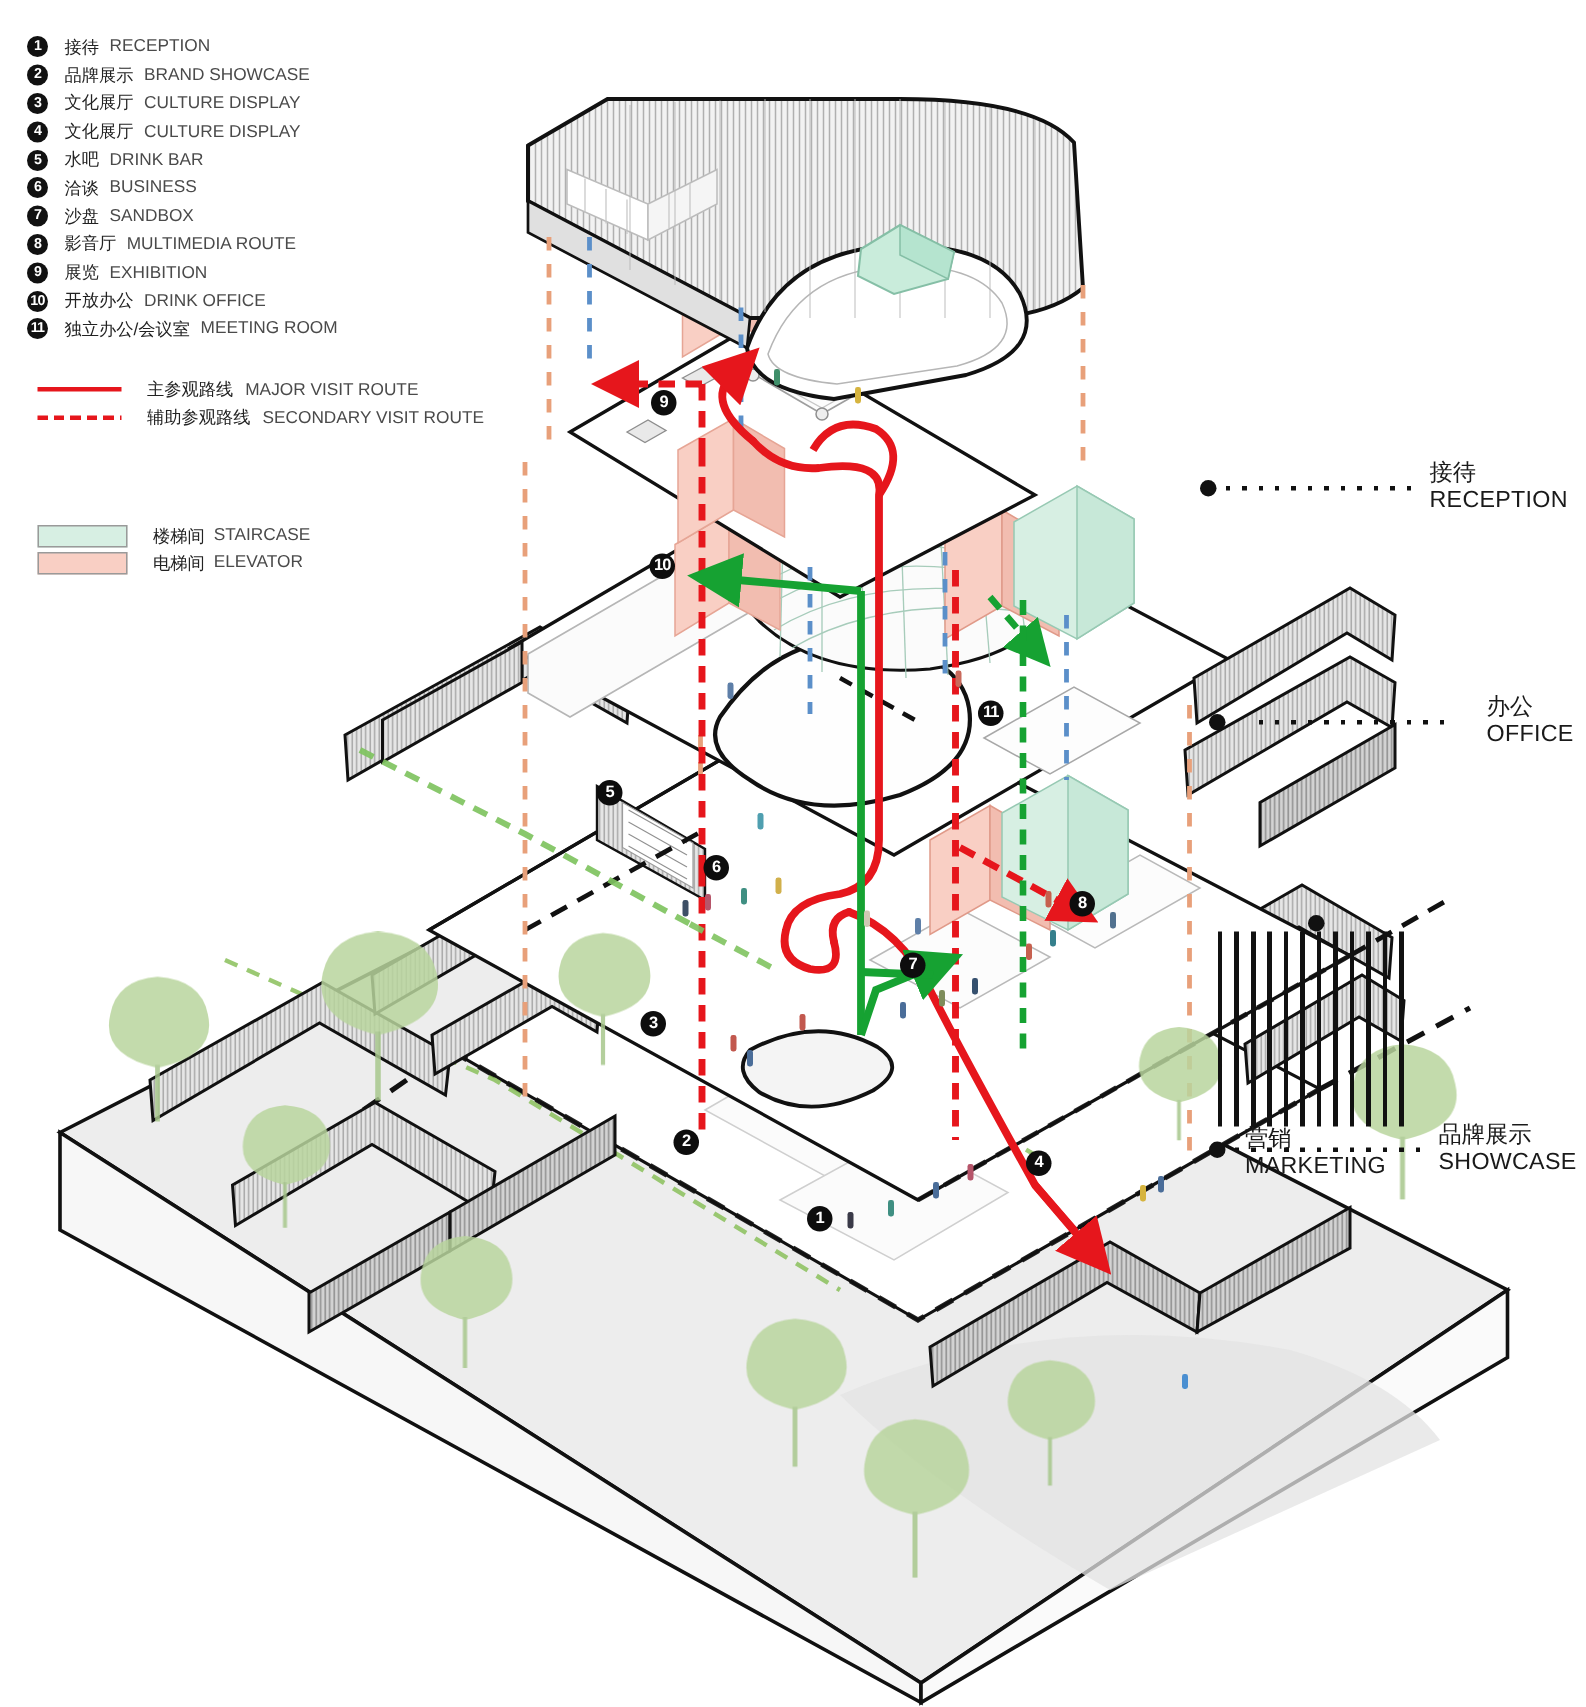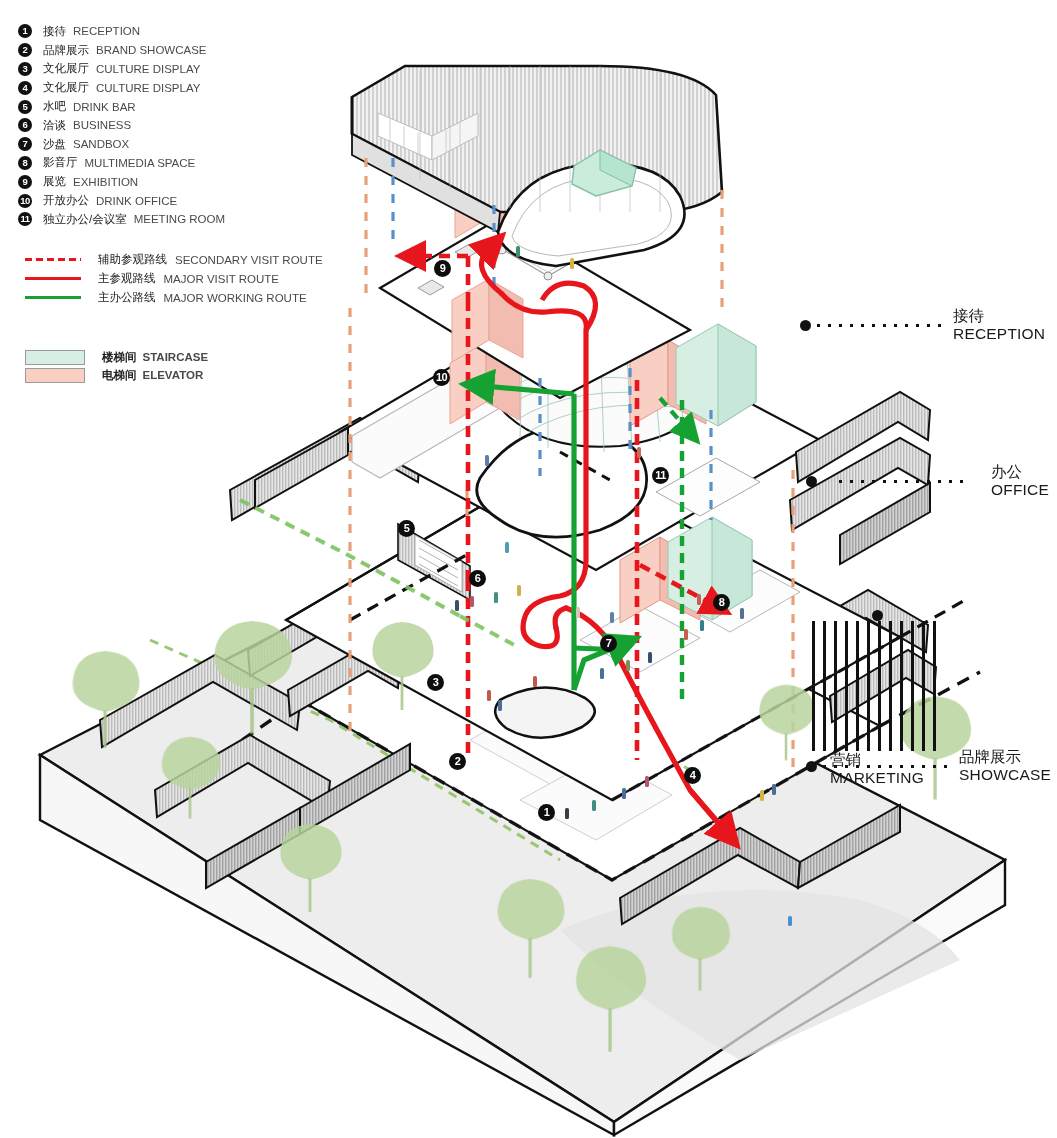--- a/index.html
+++ b/index.html
@@ -19,21 +19,21 @@
   .route-row{display:flex;align-items:center;height:19px;}
   .route-swatch{width:56px;height:3px;flex:0 0 56px;}
   .sw-solid-red{background:#e6161c;}
   .sw-dash-red{background:repeating-linear-gradient(90deg,#e6161c 0 7px,transparent 7px 11px);}
   .sw-solid-green{background:#16a232;}
   .sw-dash-green{background:repeating-linear-gradient(90deg,#16a232 0 7px,transparent 7px 11px);}
   .route-row .cn{margin-left:17px;font-size:11.5px;color:#222;white-space:nowrap;}
   .route-row .en{margin-left:8px;font-size:11.5px;color:#4a4a4a;white-space:nowrap;}
 
   #legend-vertical{position:absolute;left:25px;top:348px;width:300px;}
-  .vert-row{display:flex;align-items:center;height:18px;font-weight:bold;}
+  .vert-row{display:flex;align-items:center;height:18px;}
   .vert-swatch{width:58px;height:13px;flex:0 0 58px;border:1px solid #9a9a9a;}
   .sw-stair{background:#d7efe3;}
   .sw-elev{background:#f9cfc4;}
   .vert-row .cn{margin-left:17px;font-size:11.5px;color:#222;}
   .vert-row .en{margin-left:6px;font-size:11.5px;color:#4a4a4a;}
 
   
   .callout{position:absolute;display:flex;align-items:center;}
   .callout .dot{width:11px;height:11px;border-radius:50%;background:#111;flex:0 0 11px;}
   .callout .leader{width:130px;height:3px;margin:0 6px;flex:0 0 130px;
@@ -417,54 +417,49 @@
       <span class="en">BUSINESS</span>
     </div>
     <div class="legend-row">
       <span class="num-badge">7</span>
       <span class="cn">沙盘</span>
       <span class="en">SANDBOX</span>
     </div>
     <div class="legend-row">
       <span class="num-badge">8</span>
       <span class="cn">影音厅</span>
-      <span class="en">MULTIMEDIA SPACE</span>
+      <span class="en">MULTIMEDIA ROUTE</span>
     </div>
     <div class="legend-row">
       <span class="num-badge">9</span>
       <span class="cn">展览</span>
       <span class="en">EXHIBITION</span>
     </div>
     <div class="legend-row">
       <span class="num-badge">10</span>
       <span class="cn">开放办公</span>
       <span class="en">DRINK OFFICE</span>
     </div>
     <div class="legend-row">
       <span class="num-badge">11</span>
       <span class="cn">独立办公/会议室</span>
       <span class="en">MEETING ROOM</span>
     </div>
   </div>
 
 <div id="legend-routes">
+    <div class="route-row">
+      <span class="route-swatch sw-solid-red"></span>
+      <span class="cn">主参观路线</span>
+      <span class="en">MAJOR VISIT ROUTE</span>
+    </div>
     <div class="route-row">
       <span class="route-swatch sw-dash-red"></span>
       <span class="cn">辅助参观路线</span>
       <span class="en">SECONDARY VISIT ROUTE</span>
-    </div>
-    <div class="route-row">
-      <span class="route-swatch sw-solid-red"></span>
-      <span class="cn">主参观路线</span>
-      <span class="en">MAJOR VISIT ROUTE</span>
-    </div>
-    <div class="route-row">
-      <span class="route-swatch sw-solid-green"></span>
-      <span class="cn">主办公路线</span>
-      <span class="en">MAJOR WORKING ROUTE</span>
     </div>
   </div>
 
 <div id="legend-vertical">
     <div class="vert-row">
       <span class="vert-swatch sw-stair"></span>
       <span class="cn">楼梯间</span>
       <span class="en">STAIRCASE</span>
     </div>
     <div class="vert-row">

